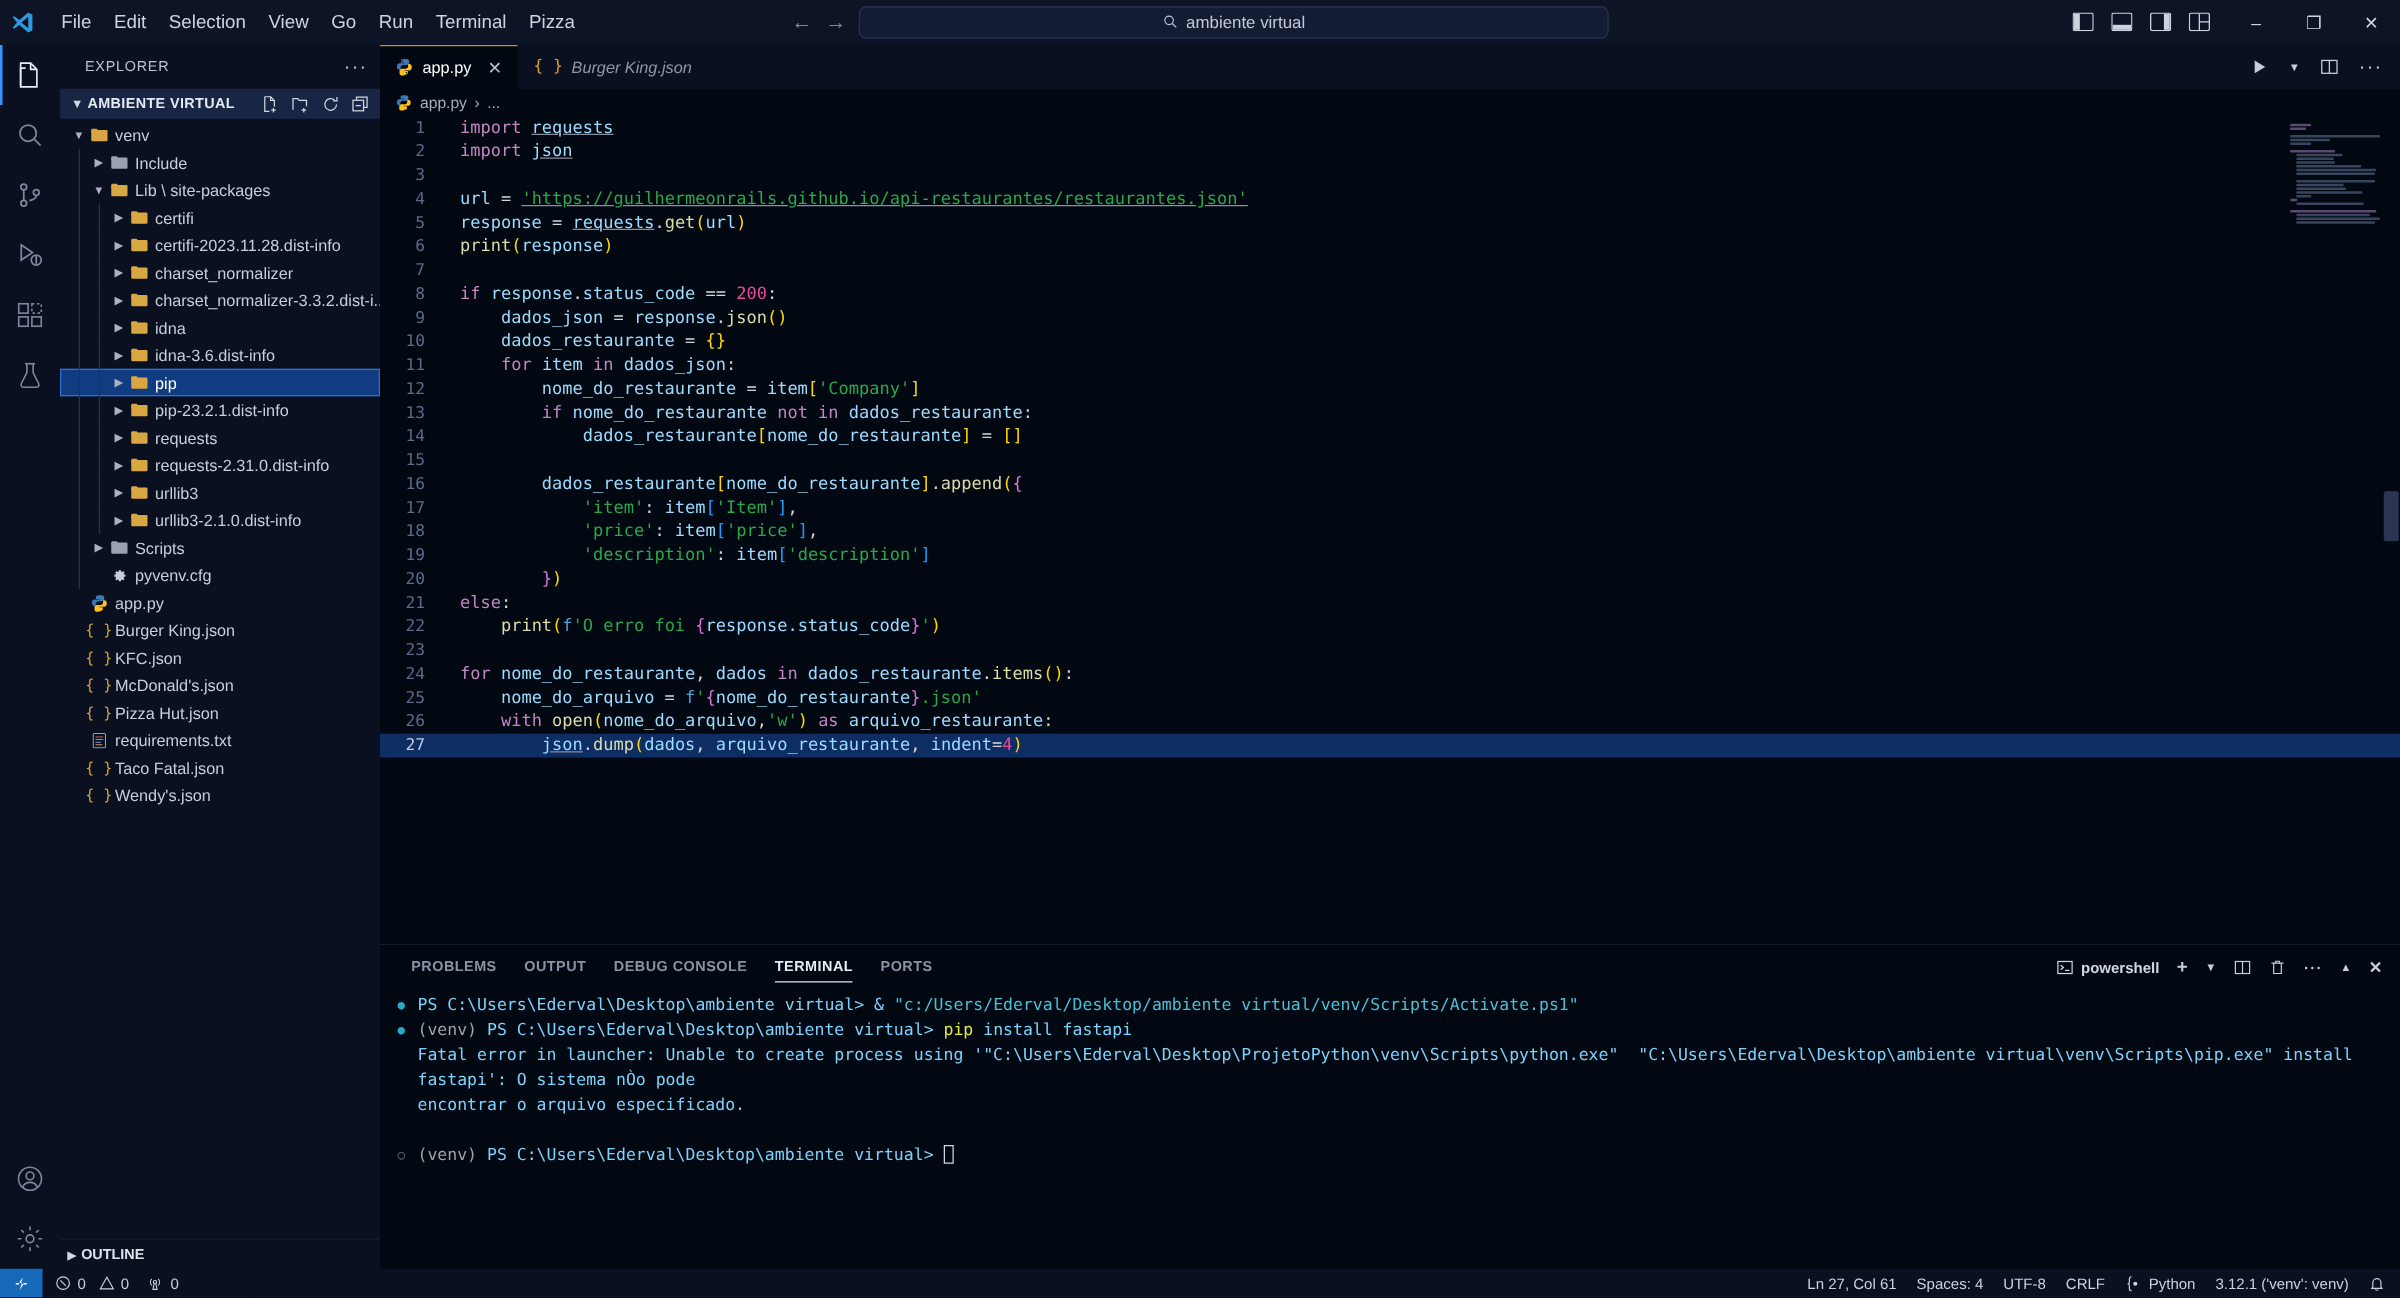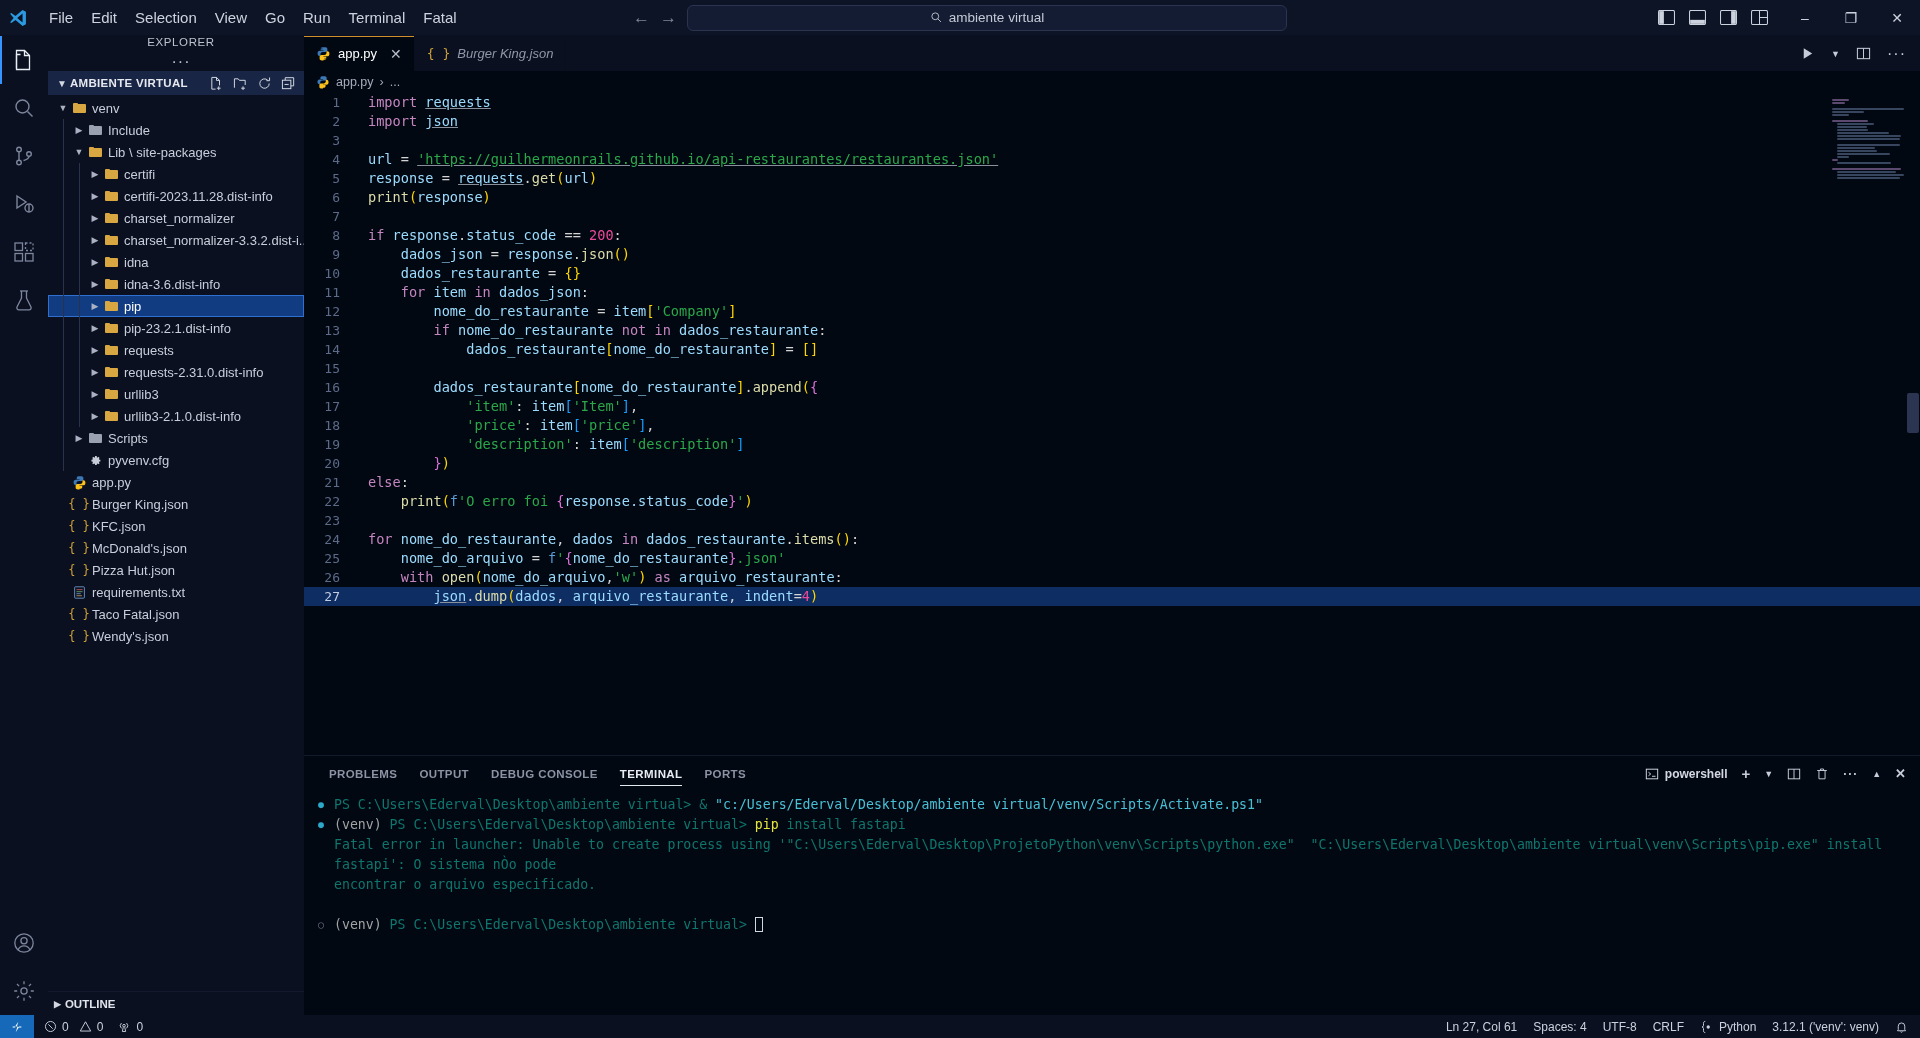--- a/index.html
+++ b/index.html
@@ -60,21 +60,21 @@
   .ab-item.active { color: #e9edf5; }
   .ab-item.active::before {
     content:''; position:absolute; left:0; top:0; bottom:0; width:2px; background:#3794ff;
   }
   .ab-spacer { flex: 1 1 auto; }
 
   
   .sidebar { width: 256px; flex: 0 0 256px; background: #0b1020; display:flex; flex-direction:column; min-height:0;}
   .sb-header {
     height: 35px; display:flex; align-items:center; justify-content: space-between;
-    padding: 0 10px 0 20px; font-size: 11.5px; letter-spacing: .6px; color:#bdc3ce;flex-direction:column;
+    padding: 0 10px 0 20px; font-size: 11.5px; letter-spacing: .6px; color:#bdc3ce;
   }
   .sb-dots { color:#bdc3ce; font-size: 16px; letter-spacing: 1px; }
   .sb-section-head {
     height: 24px; background: #182544; display:flex; align-items:center;
     padding-left: 6px; font-size: 11.5px; font-weight: bold; color:#e6e9f0; letter-spacing:.3px;
   }
   .sb-section-head .chev { width: 16px; text-align:center; font-size: 10px; color:#d2d7e1; }
   .sb-section-actions { margin-left:auto; display:flex; gap: 9px; padding-right: 8px; color:#d4d9e3; }
   .tree { flex: 1 1 auto; overflow: hidden; padding-top: 2px; }
   .row {
@@ -180,21 +180,21 @@
     font-family:"DejaVu Sans Mono","Liberation Mono", monospace;
     font-size: 13.2px; line-height: 20px; color:#cfd6e4; white-space: pre-wrap;
   }
   .tline { display:flex; align-items:flex-start; }
   .tdot { width: 16px; flex:0 0 16px; color:#2aa9c8; font-size:10px; line-height:20px;}
   .tdot.hollow { color:#6b7689; }
   .tbody { flex:1 1 auto; }
   .c-green { color:#a3a3a3; }
   .c-cyan  { color:#49c0d6; }
   .c-yellow{ color:#e5e53f; }
-  .c-white { color:#0f766e; }
+  .c-white { color:#7dd3fc; }
   .cursor-blk { display:inline-block; width:8px; height:15px; border:1px solid #cfd6e4; vertical-align:-3px;}
 
   
   .statusbar {
     height: 23px; flex:0 0 23px; background:#0b1020; display:flex; align-items:center;
     font-size: 12px; color:#cbd1dd;
   }
   .remote {
     background:#1669b8; color:#fff; height:23px; display:flex; align-items:center;
     padding: 0 10px; font-size: 12px;
@@ -217,21 +217,21 @@
       </svg>
     </div>
     <div class="menus">
       <div class="menu-item">File</div>
       <div class="menu-item">Edit</div>
       <div class="menu-item">Selection</div>
       <div class="menu-item">View</div>
       <div class="menu-item">Go</div>
       <div class="menu-item">Run</div>
       <div class="menu-item">Terminal</div>
-      <div class="menu-item">Fatal</div>
+      <div class="menu-item">Pizza</div>
     </div>
 
     <div class="tb-center">
       <div class="navarrows">
         <span>←</span>
         <span>→</span>
       </div>
       <div class="qsearch">
         <span>
           <svg width="13" height="13" viewBox="0 0 16 16">

